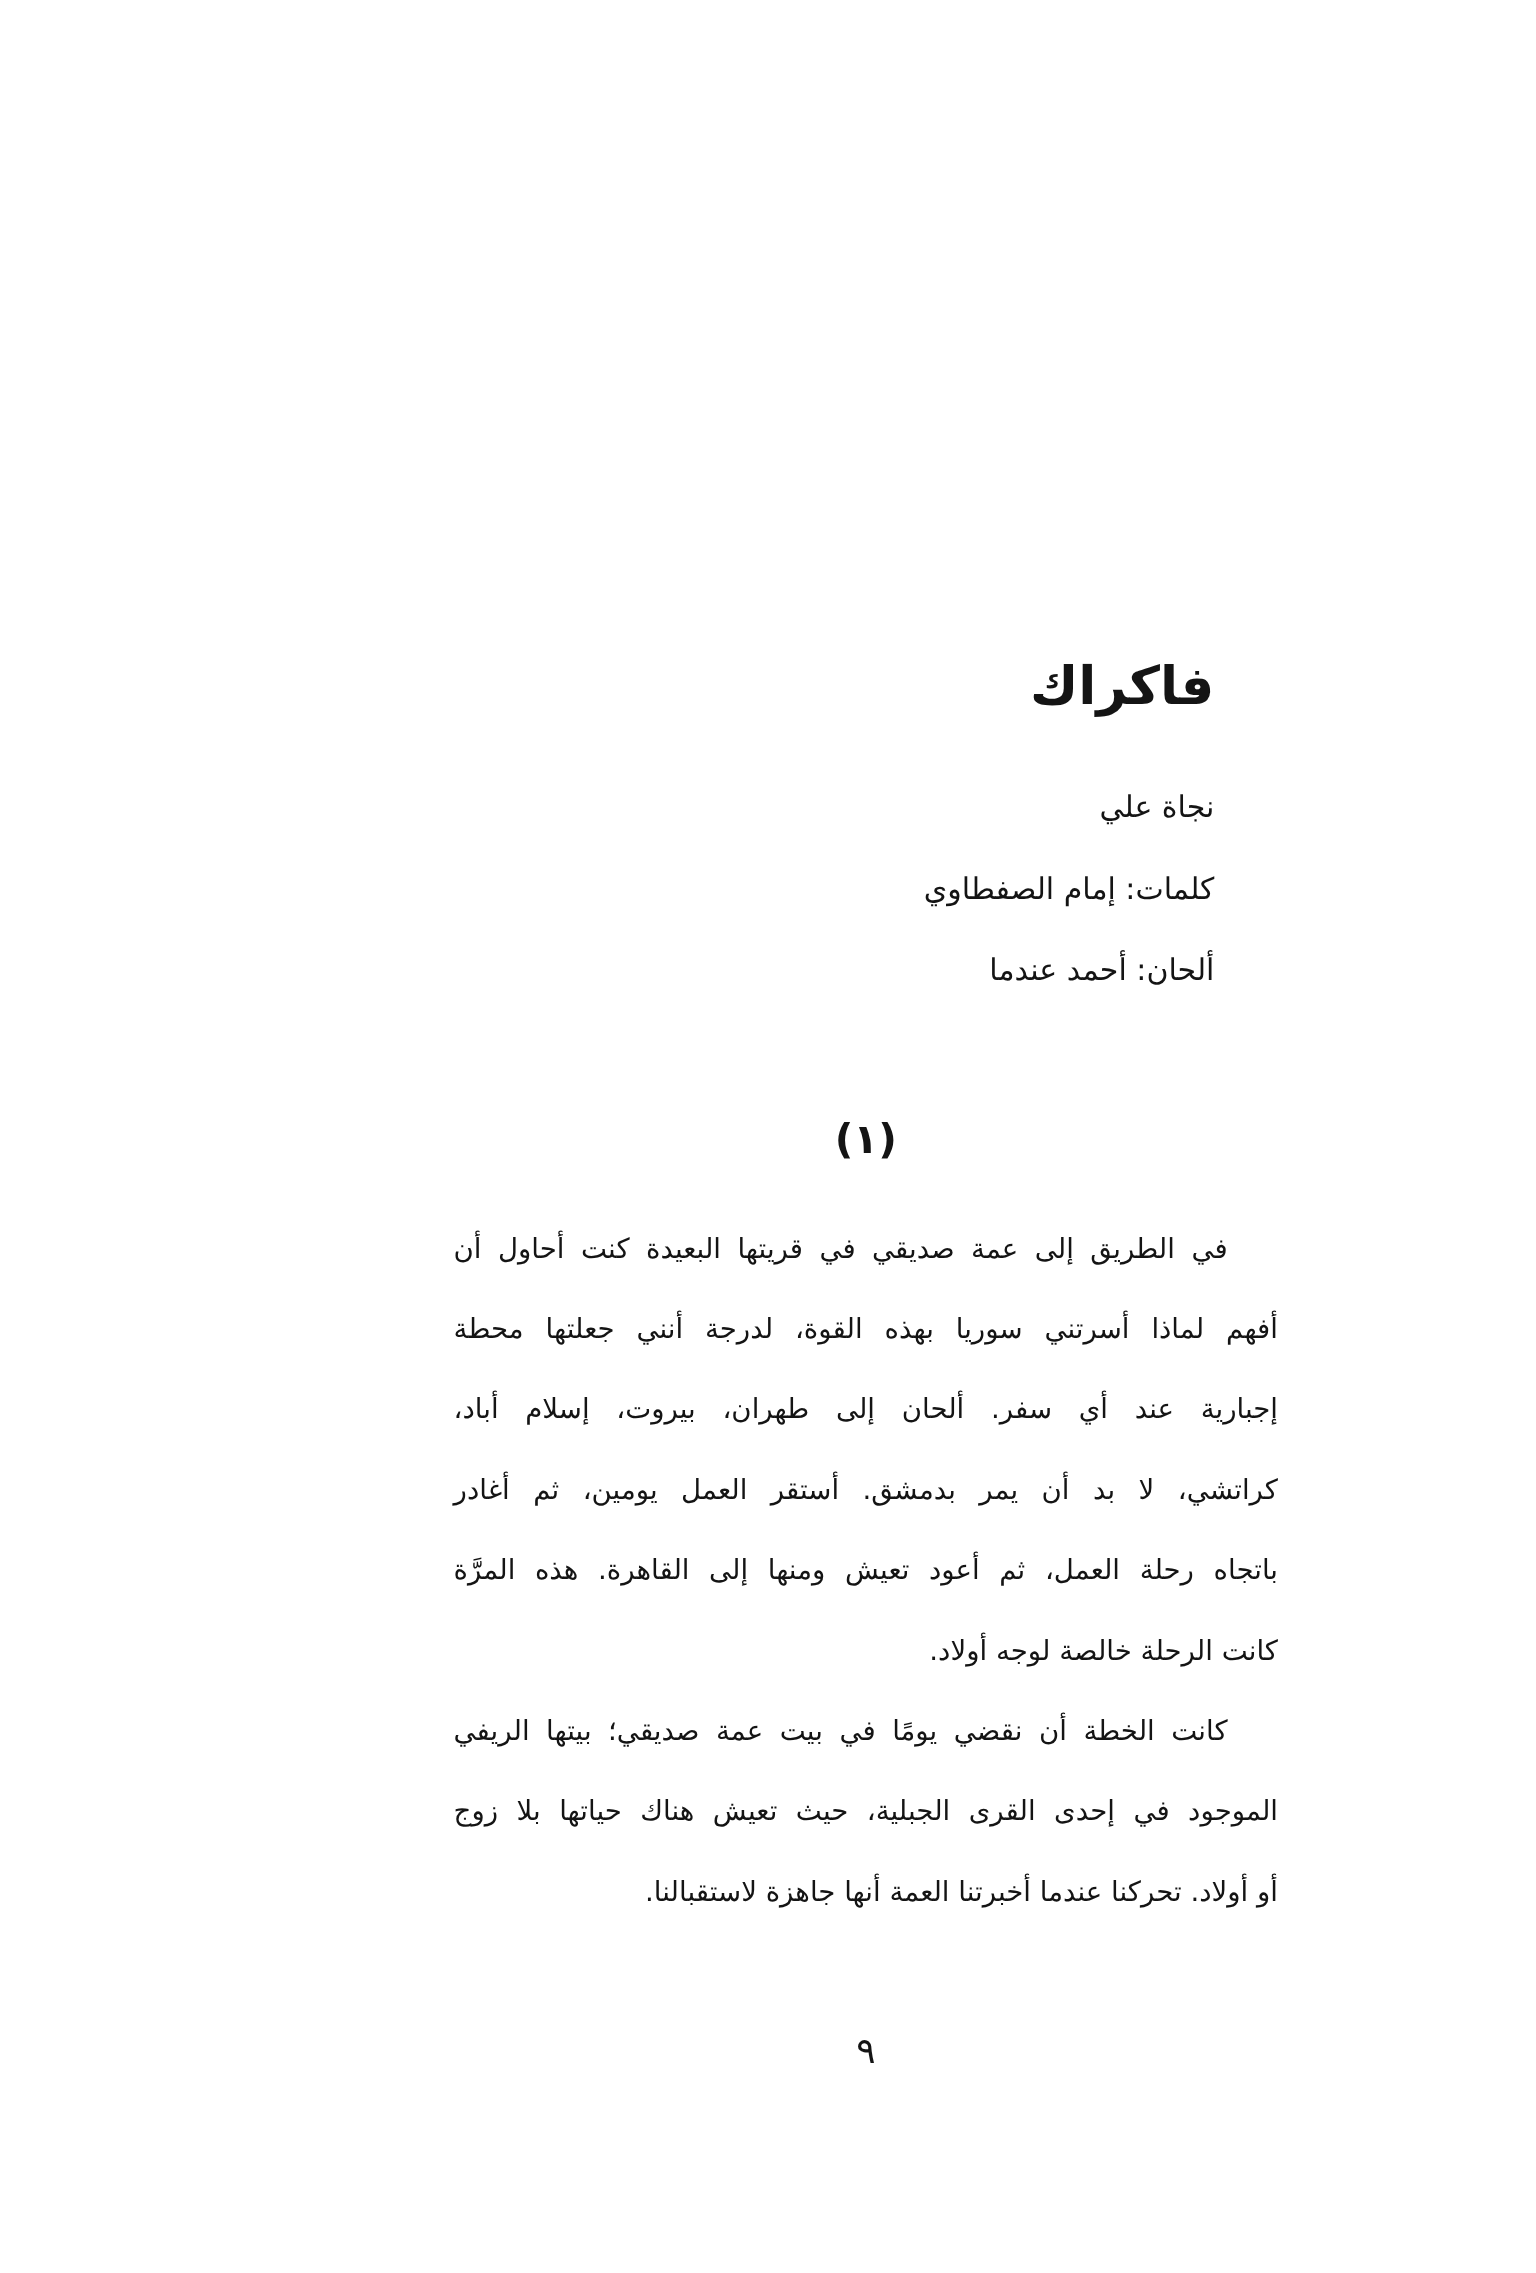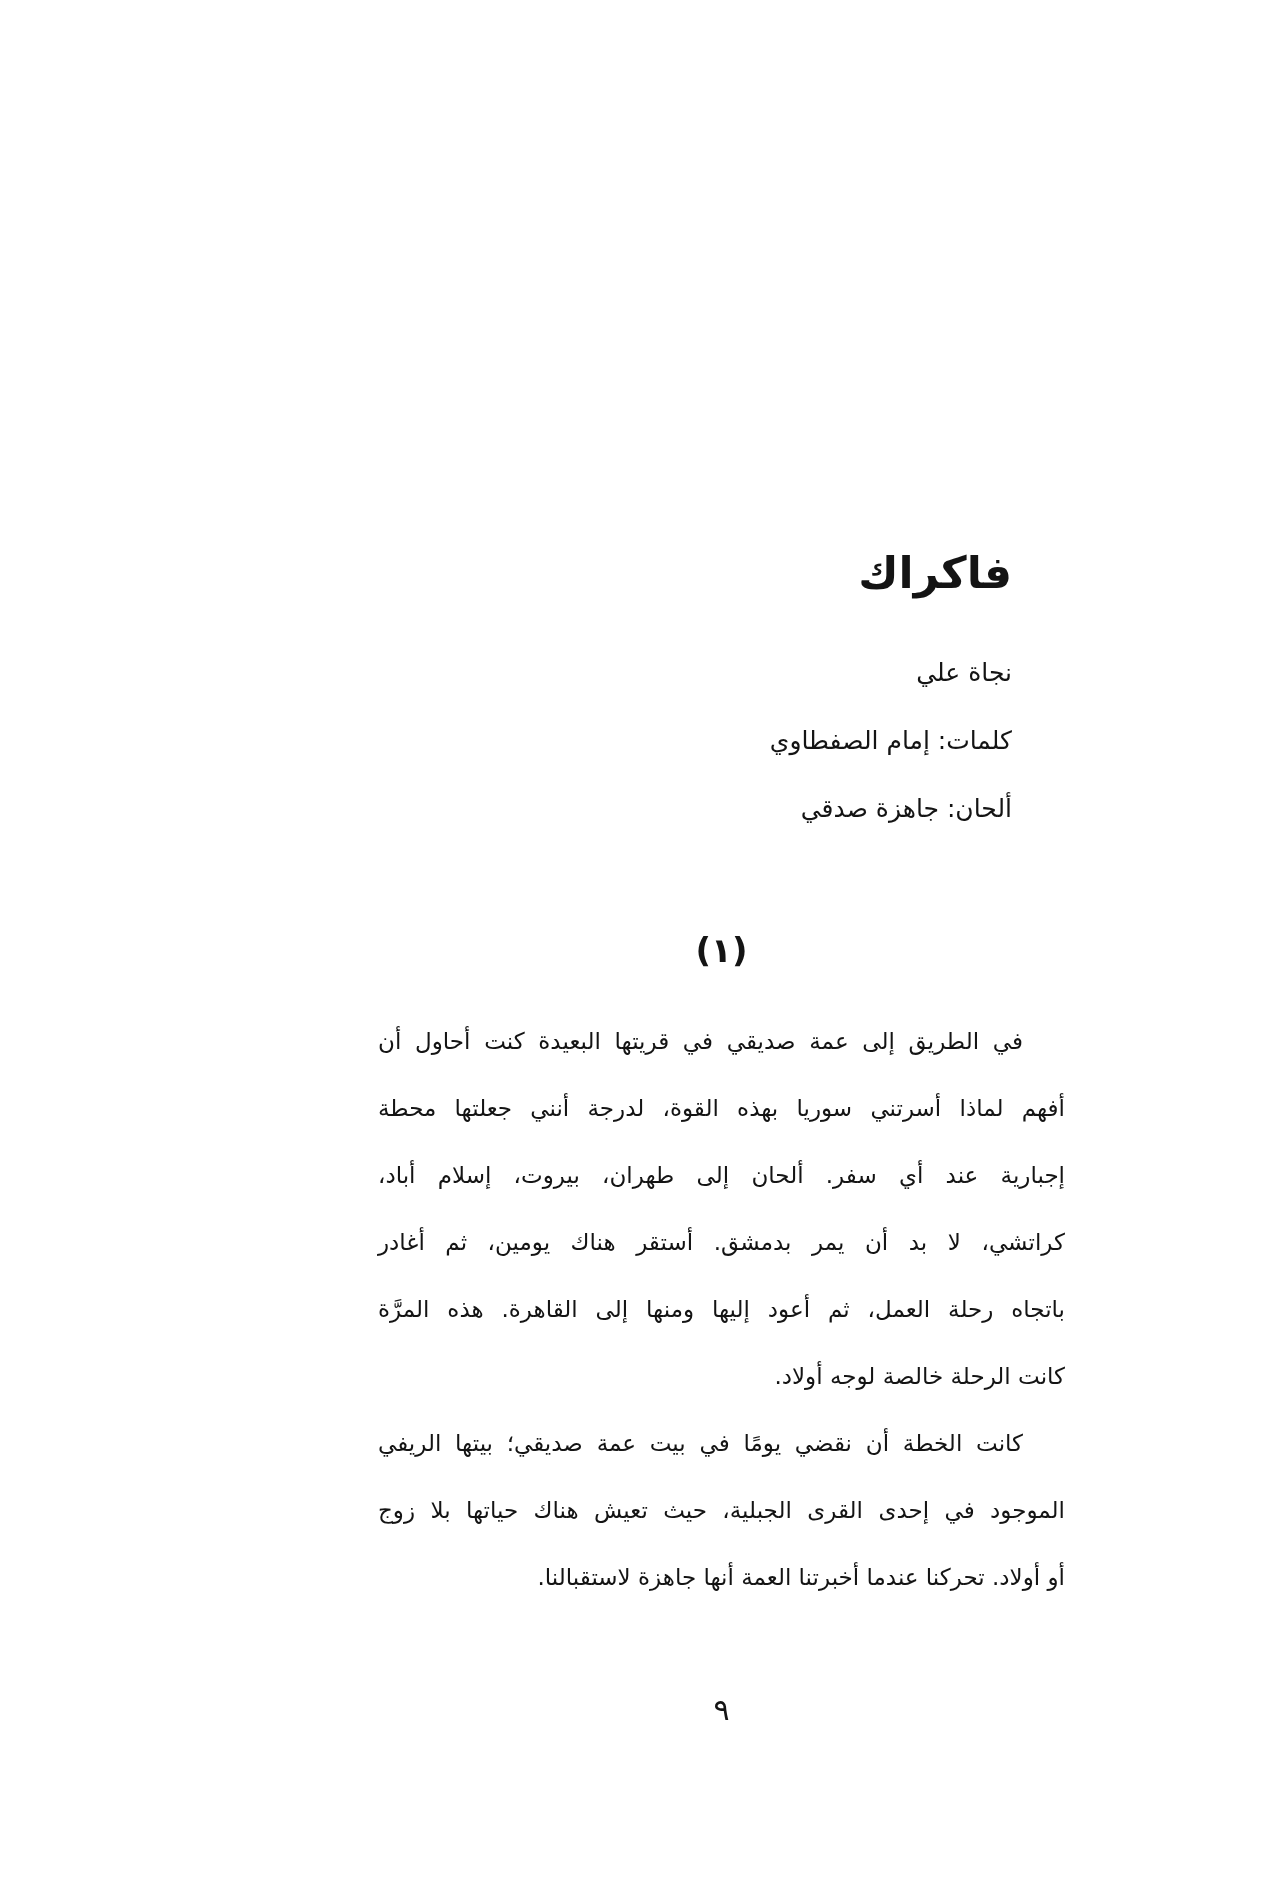--- a/index.html
+++ b/index.html
@@ -75,32 +75,32 @@
 </style>
 </head>
 <body>
 
 <div class="page">
 
   <div class="text-block heading-block">
     <h1 class="song-title">فاكراك</h1>
     <div class="credit-line">نجاة علي</div>
     <div class="credit-line">كلمات: إمام الصفطاوي</div>
-    <div class="credit-line">ألحان: جاهزة صدقي</div>
+    <div class="credit-line">ألحان: أحمد عندما</div>
   </div>
 
   <div class="text-block section-number">(١)</div>
 
   <div class="text-block body-block">
     <div class="paragraph">
       <div class="body-line first-line">في الطريق إلى عمة صديقي في قريتها البعيدة كنت أحاول أن</div>
       <div class="body-line">أفهم لماذا أسرتني سوريا بهذه القوة، لدرجة أنني جعلتها محطة</div>
       <div class="body-line">إجبارية عند أي سفر. ألحان إلى طهران، بيروت، إسلام أباد،</div>
-      <div class="body-line">كراتشي، لا بد أن يمر بدمشق. أستقر هناك يومين، ثم أغادر</div>
-      <div class="body-line">باتجاه رحلة العمل، ثم أعود إليها ومنها إلى القاهرة. هذه المرَّة</div>
+      <div class="body-line">كراتشي، لا بد أن يمر بدمشق. أستقر العمل يومين، ثم أغادر</div>
+      <div class="body-line">باتجاه رحلة العمل، ثم أعود تعيش ومنها إلى القاهرة. هذه المرَّة</div>
       <div class="body-line last-line">كانت الرحلة خالصة لوجه أولاد.</div>
     </div>
     <div class="paragraph">
       <div class="body-line first-line">كانت الخطة أن نقضي يومًا في بيت عمة صديقي؛ بيتها الريفي</div>
       <div class="body-line">الموجود في إحدى القرى الجبلية، حيث تعيش هناك حياتها بلا زوج</div>
       <div class="body-line last-line">أو أولاد. تحركنا عندما أخبرتنا العمة أنها جاهزة لاستقبالنا.</div>
     </div>
   </div>
 
   <div class="page-number">٩</div>

